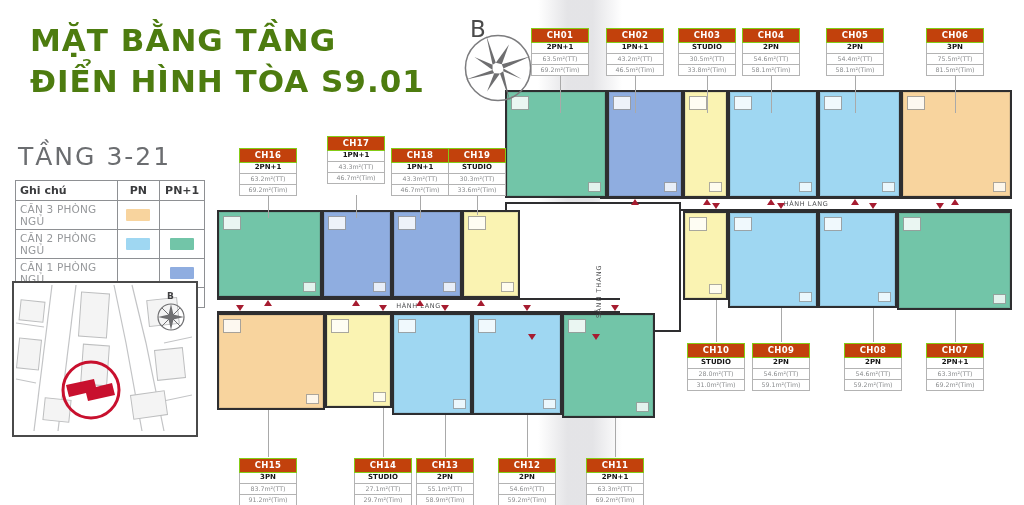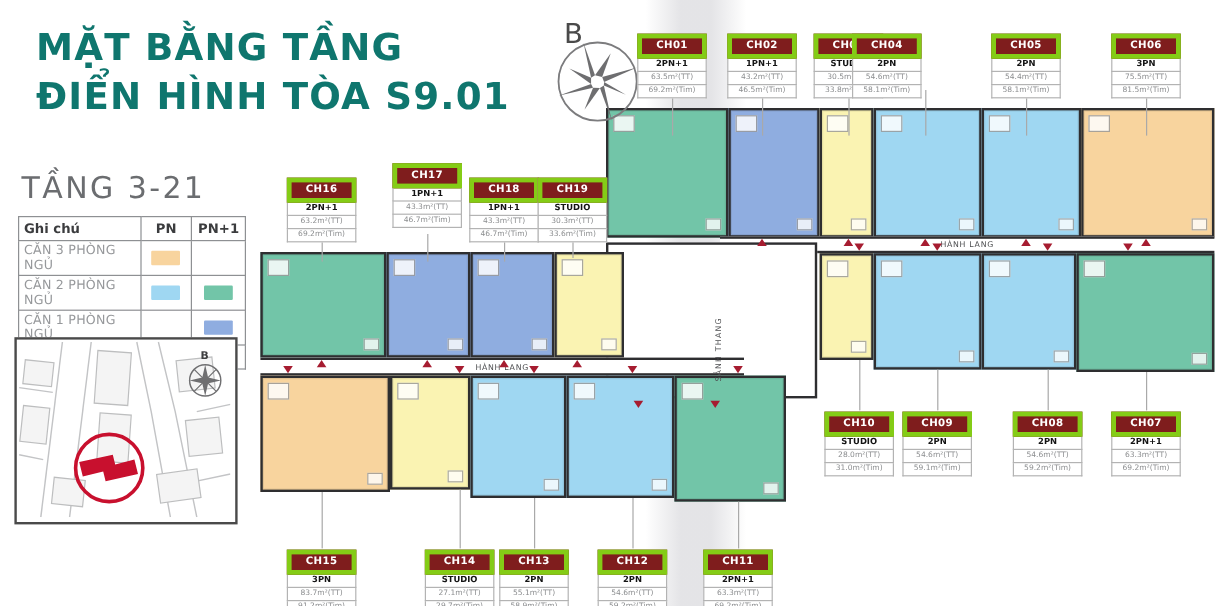--- a/index.html
+++ b/index.html
@@ -5,21 +5,21 @@
   html,body{margin:0;padding:0;}
   body{width:1024px;height:505px;overflow:hidden;background:#fff;
        font-family:"DejaVu Sans","Liberation Sans",sans-serif;position:relative;}
   #stage{position:absolute;inset:0;width:1024px;height:505px;}
 
   
   .vband{position:absolute;left:538px;top:0;width:84px;height:505px;z-index:0;
          background:linear-gradient(90deg,rgba(210,210,214,0) 0%,rgba(206,206,211,.55) 35%,rgba(206,206,211,.55) 65%,rgba(210,210,214,0) 100%);}
 
   
-  .title{position:absolute;left:30px;top:20px;z-index:3;color:#0f766e;font-weight:bold;
+  .title{position:absolute;left:30px;top:20px;z-index:3;color:#4d7c0f;font-weight:bold;
          font-size:31px;line-height:1.32;letter-spacing:1px;}
   .subtitle{position:absolute;left:18px;top:142px;z-index:3;color:#6B6D70;font-size:25px;letter-spacing:2px;text-align:center;}
 
   
   .legend{position:absolute;left:15px;top:180px;width:190px;z-index:3;border-collapse:collapse;background:#fff;}
   .legend td,.legend th{border:1px solid #8e9093;font-size:10.5px;padding:2px 4px;height:15px;}
   .legend th{color:#3b3c3e;font-size:11px;}
   .legend th.c,.legend td.c{text-align:center;width:36px;}
   .legend th:first-child{text-align:left;width:104px;}
   .legend td.lab{color:#96989B;letter-spacing:.2px;}
@@ -53,21 +53,21 @@
         font-size:6.5px;color:#4d4e50;letter-spacing:1px;z-index:2;}
 
   
   .tu,.td{position:absolute;width:0;height:0;z-index:2;}
   .tu{border-left:4px solid transparent;border-right:4px solid transparent;border-bottom:6px solid #A61C30;}
   .td{border-left:4px solid transparent;border-right:4px solid transparent;border-top:6px solid #A61C30;}
 
   
   .leader{position:absolute;width:1px;background:#a9a9a9;z-index:2;}
   .ulabel{position:absolute;width:58px;z-index:4;text-align:center;background:#fff;line-height:1;}
-  .ulabel .hd{background:#7f1d1d;border:4px solid #84cc16;color:#fff;font-size:8.5px;font-weight:bold;
+  .ulabel .hd{background:#c2410c;border:1px solid #84cc16;color:#fff;font-size:8.5px;font-weight:bold;
               padding:2px 0;letter-spacing:.3px;}
   .ulabel .tp{border:1px solid #b3b3b3;border-top:none;color:#141414;font-size:7px;font-weight:bold;padding:1.5px 0;}
   .ulabel .ar{border:1px solid #b3b3b3;border-top:none;color:#8b8d8f;font-size:6.3px;padding:2px 0;}
 </style>
 </head>
 <body>
 
 <div id="stage">
 
   <div class="vband"></div>
@@ -268,21 +268,21 @@
     <div class="tp">1PN+1</div>
     <div class="ar">43.2m²(TT)</div>
     <div class="ar">46.5m²(Tim)</div>
   </div>
   <div class="ulabel" style="left:678px;top:28px">
     <div class="hd">CH03</div>
     <div class="tp">STUDIO</div>
     <div class="ar">30.5m²(TT)</div>
     <div class="ar">33.8m²(Tim)</div>
   </div>
-  <div class="ulabel" style="left:710px;top:28px">
+  <div class="ulabel" style="left:742px;top:28px">
     <div class="hd">CH04</div>
     <div class="tp">2PN</div>
     <div class="ar">54.6m²(TT)</div>
     <div class="ar">58.1m²(Tim)</div>
   </div>
   <div class="ulabel" style="left:826px;top:28px">
     <div class="hd">CH05</div>
     <div class="tp">2PN</div>
     <div class="ar">54.4m²(TT)</div>
     <div class="ar">58.1m²(Tim)</div>

